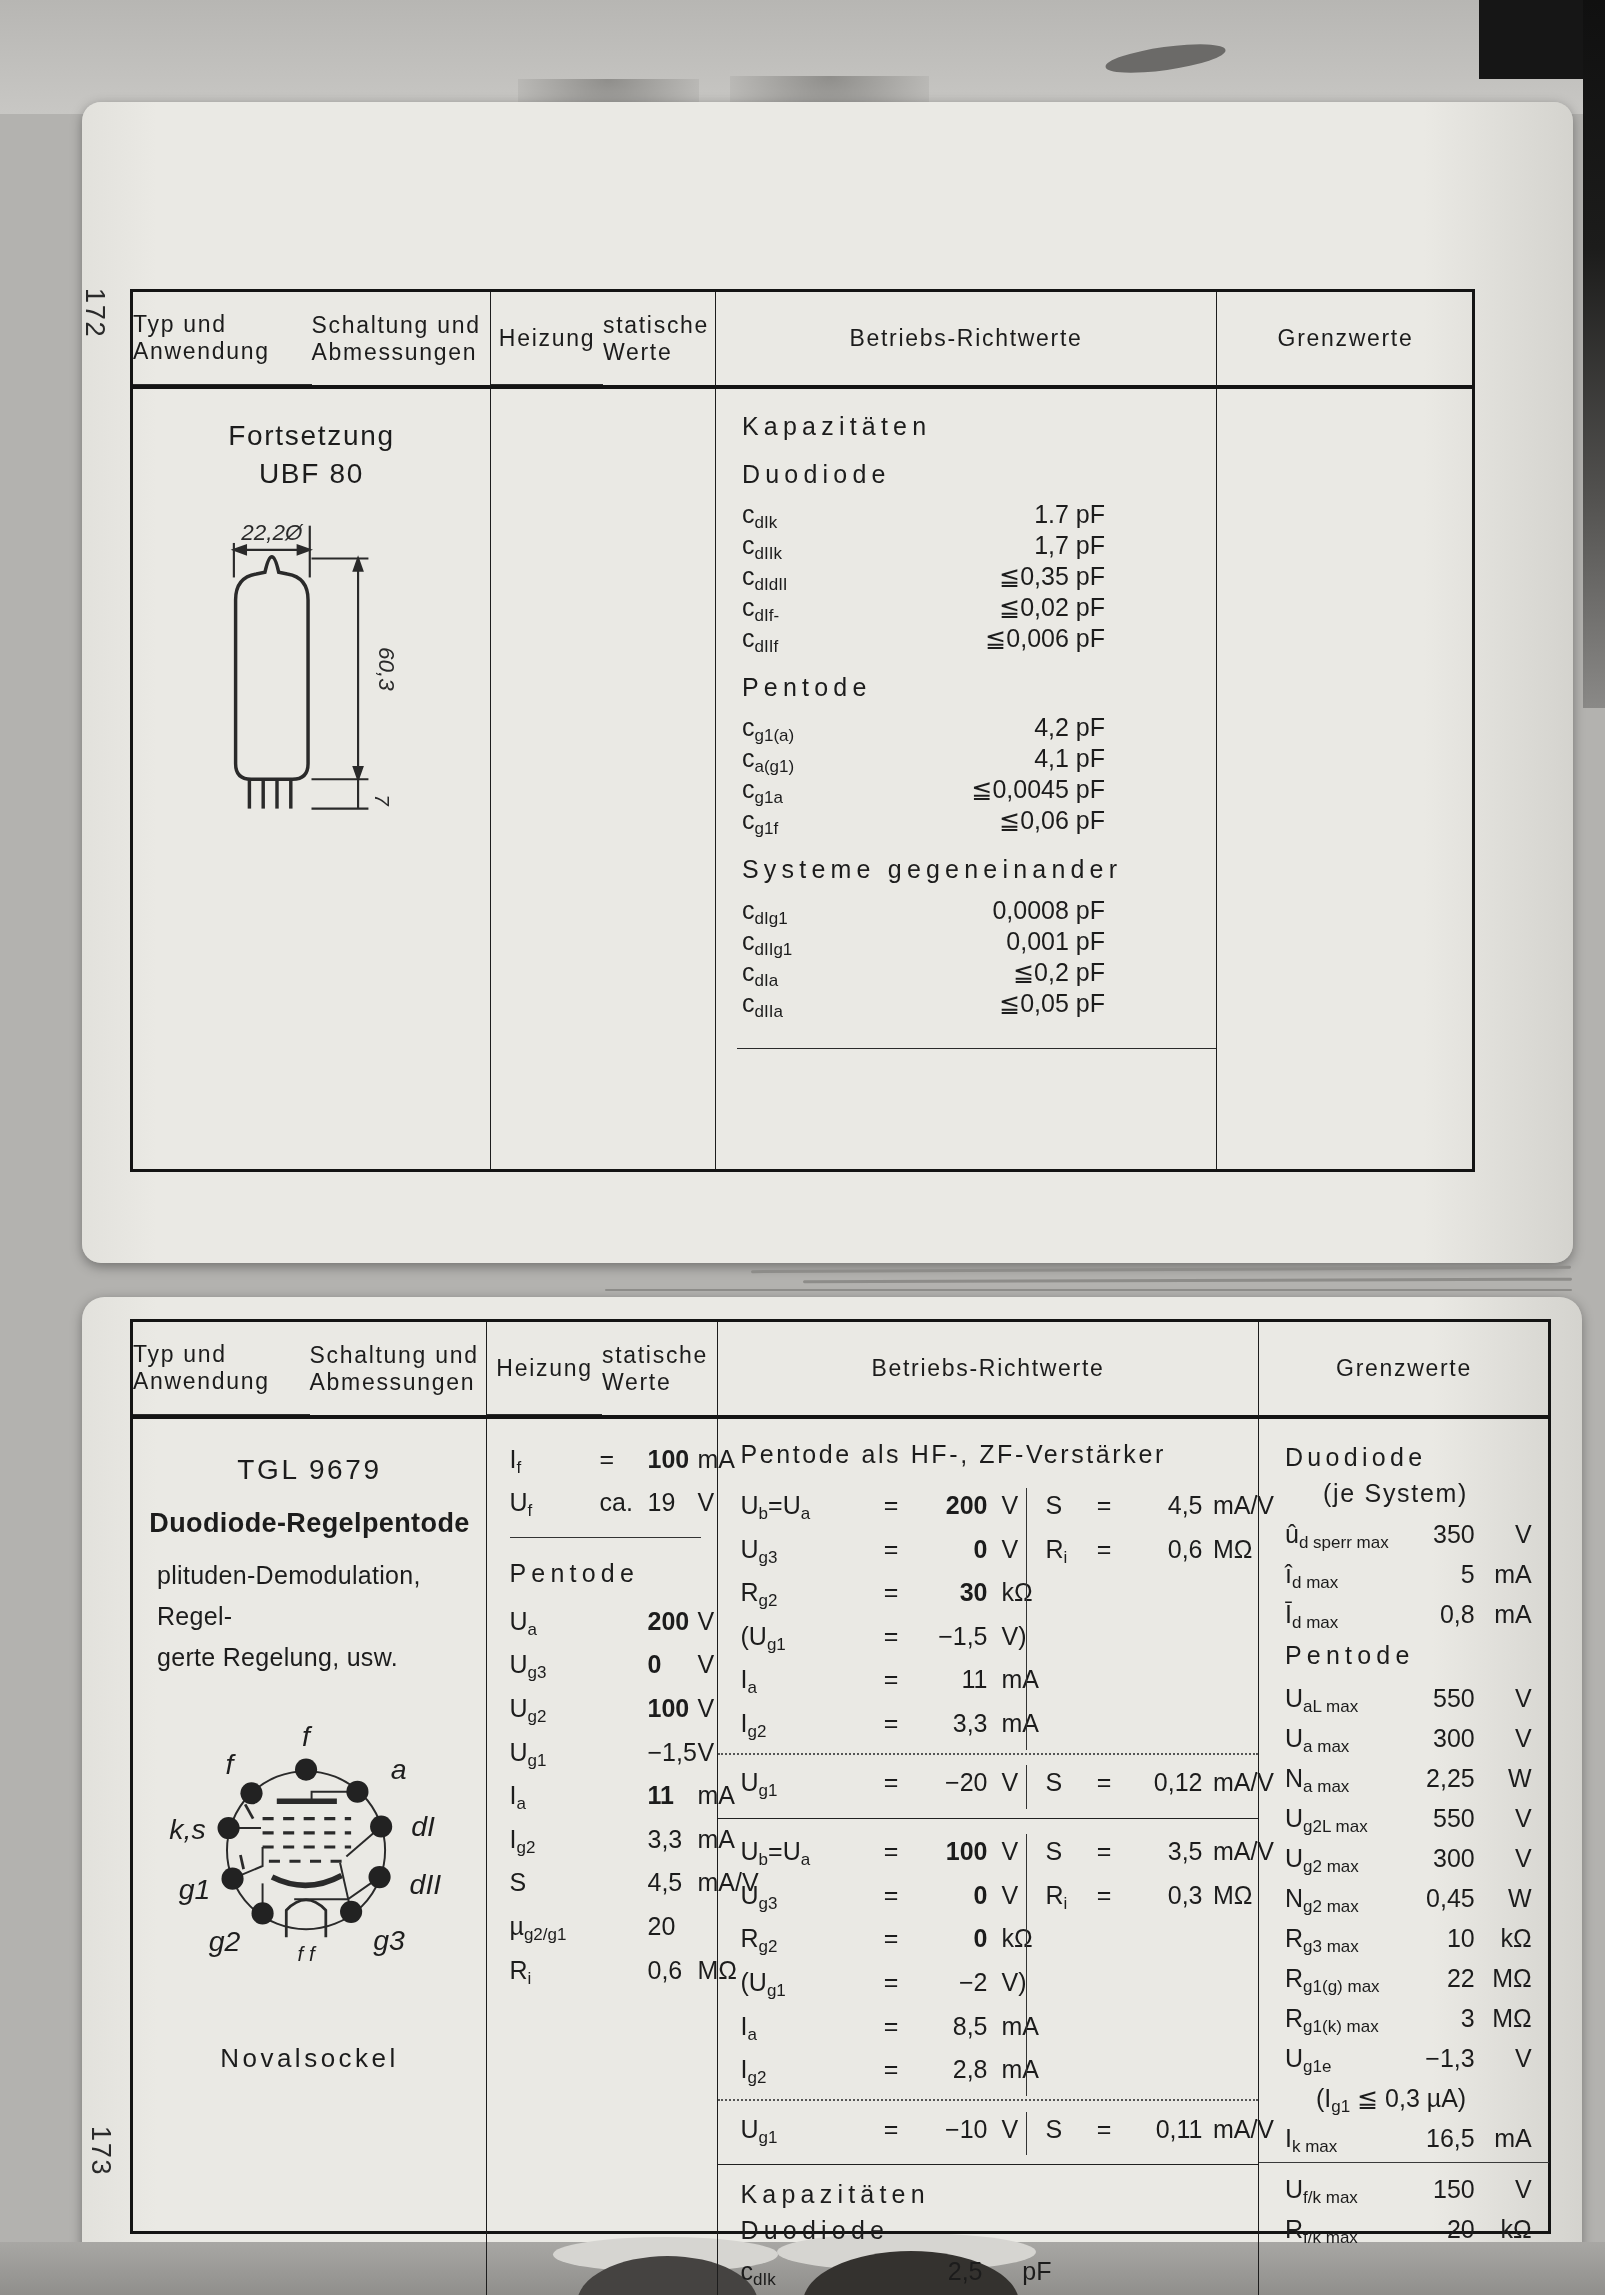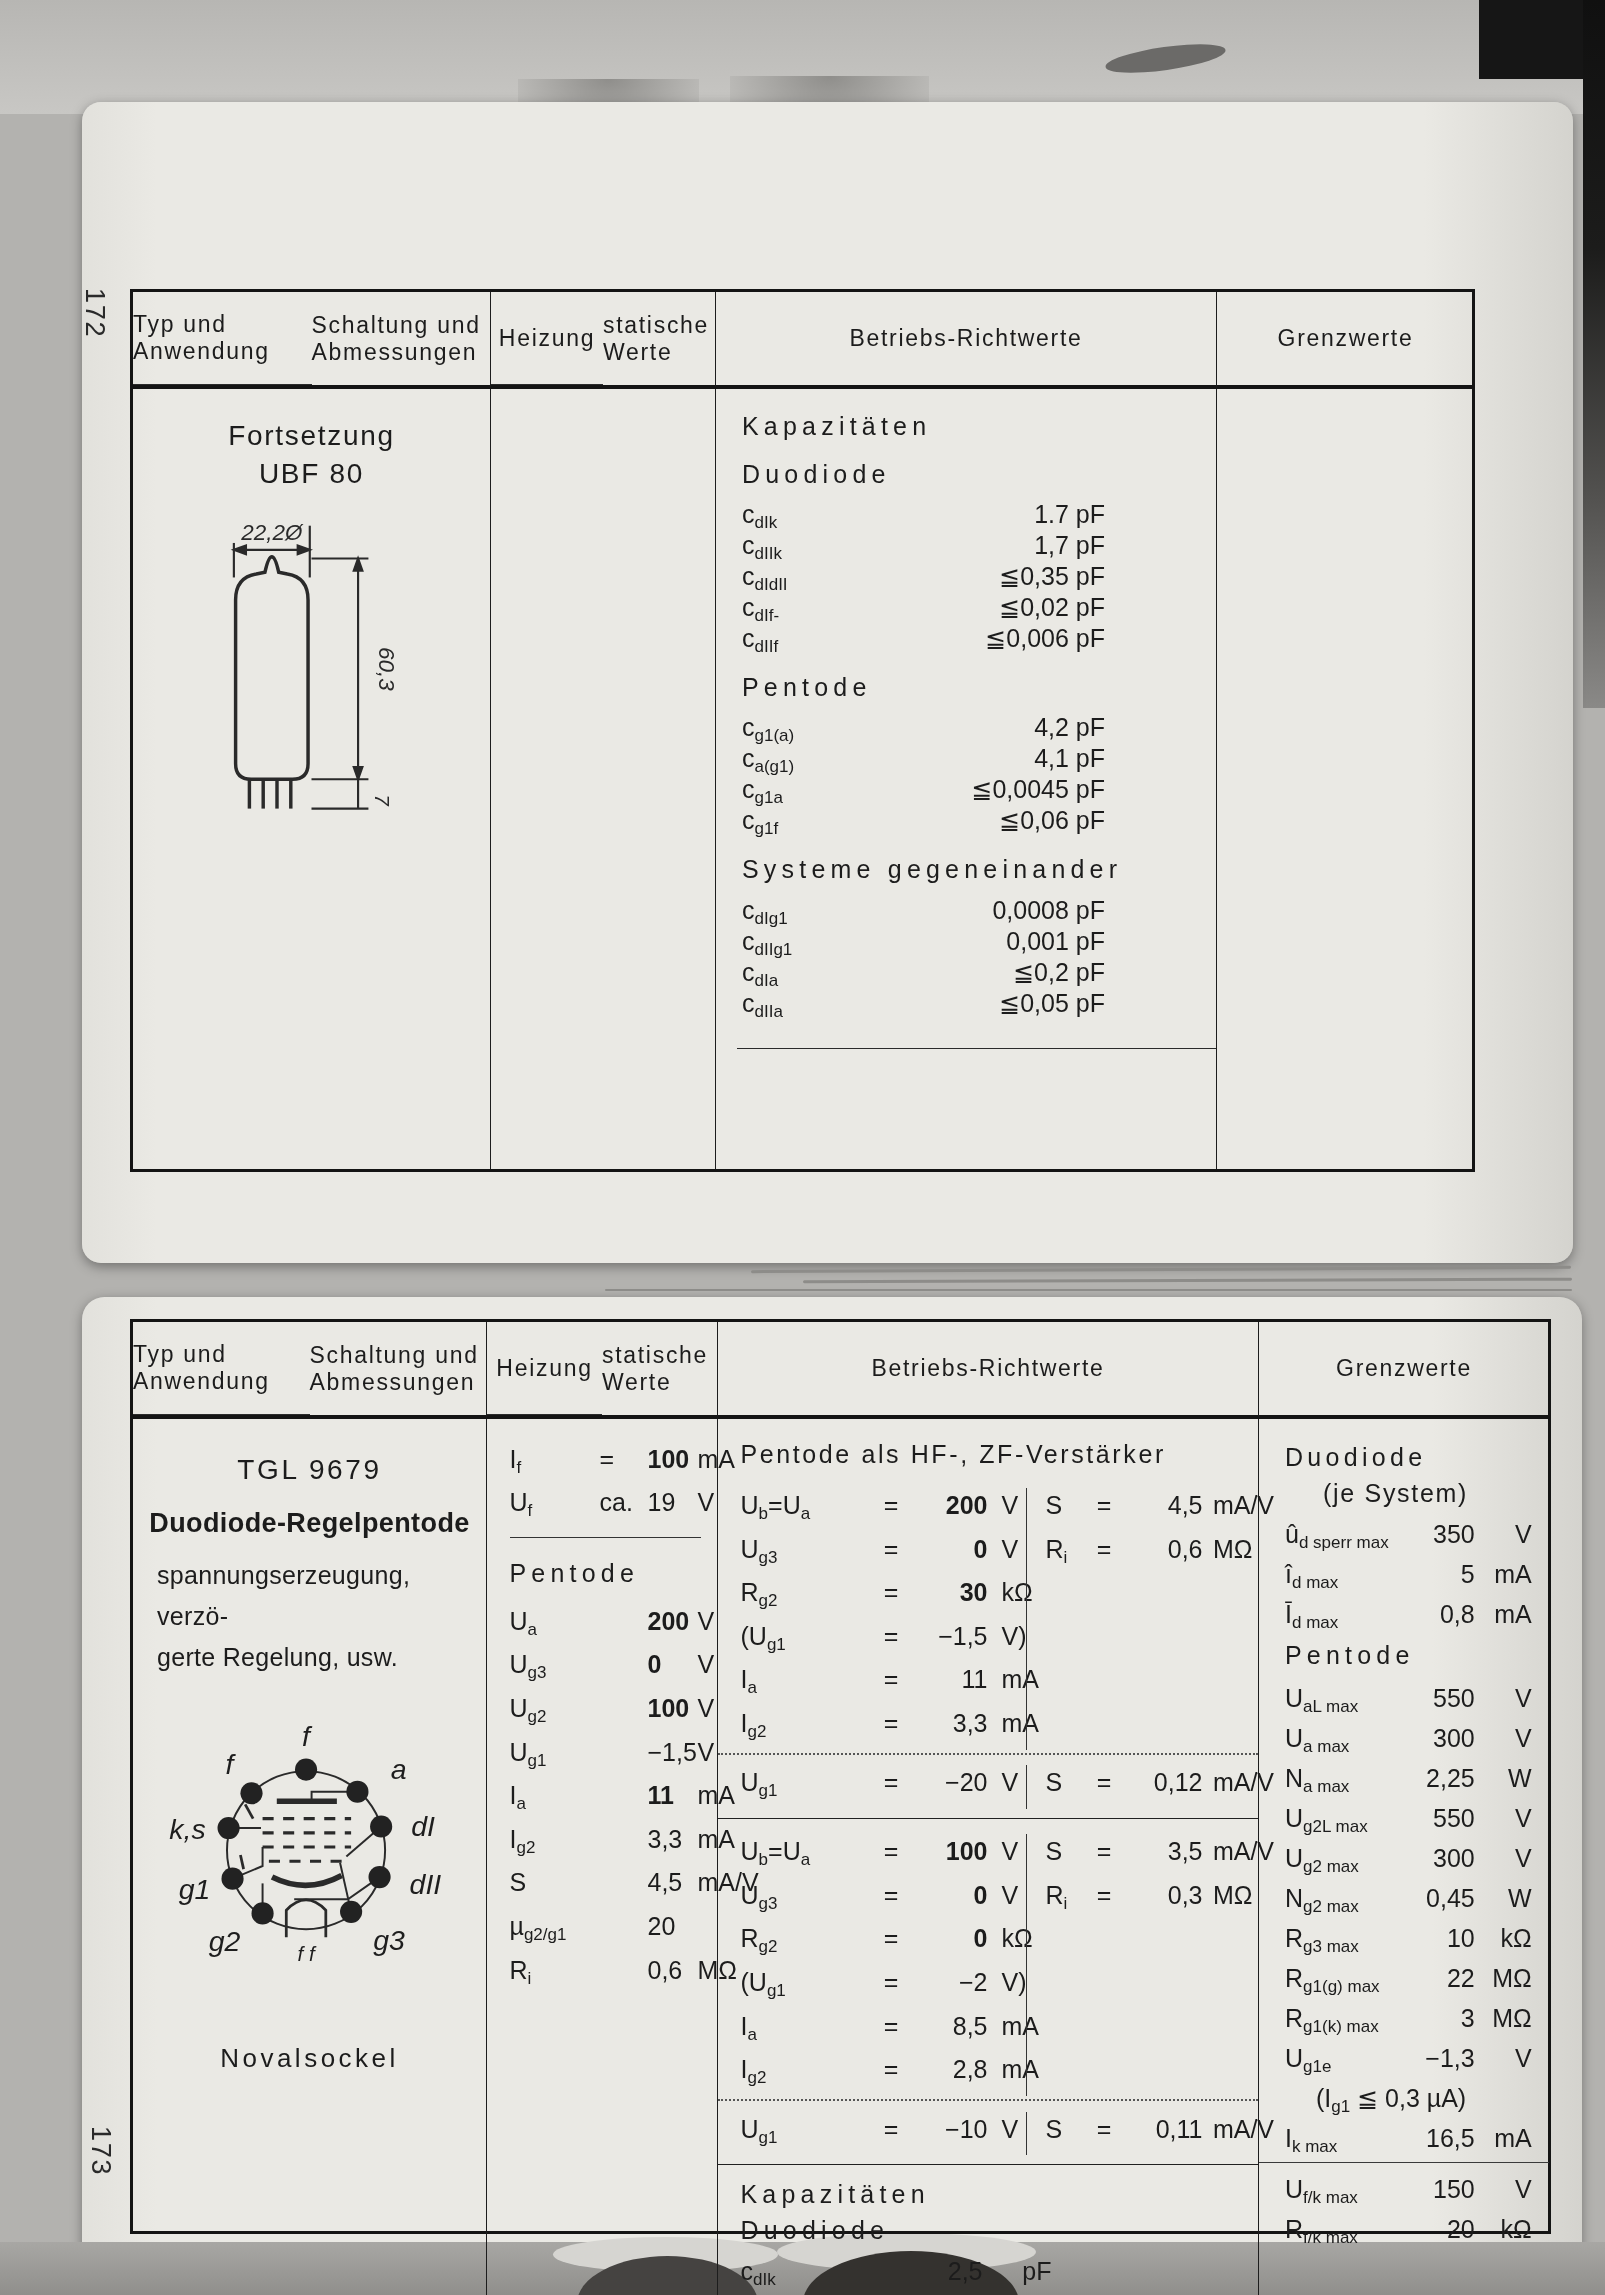--- a/index.html
+++ b/index.html
@@ -263,21 +263,21 @@
     <div class="hcell">
       <div class="hsplit">
         <div class="ha">Typ und Anwendung</div>
         <div class="hb">Schaltung und Abmessungen</div>
       </div>
     </div>
     <div class="bcell t2-left">
       <div class="ubf-tgl">TGL 9679</div>
       <div class="ubf-sub">Duodiode-Regelpentode</div>
       <div class="ubf-desc">
-        <div>spannungserzeugung, verzö-</div>
+        <div>plituden-Demodulation, Regel-</div>
         <div>gerte Regelung, usw.</div>
       </div>
       <div class="socket-wrap">
         <svg viewBox="0 0 420 420" width="332" height="332" style="font-size:29px">
           <circle cx="205" cy="190" r="100" stroke="#2a2a2a" stroke-width="2.5" fill="none"></circle>
 
           <g stroke="#2a2a2a" fill="none">
             <line x1="168" y1="128" x2="244" y2="128" stroke-width="7"></line>
             <line x1="150" y1="150" x2="262" y2="150" stroke-width="4" stroke-dasharray="14 12"></line>
             <line x1="150" y1="168" x2="262" y2="168" stroke-width="4" stroke-dasharray="14 12"></line>

